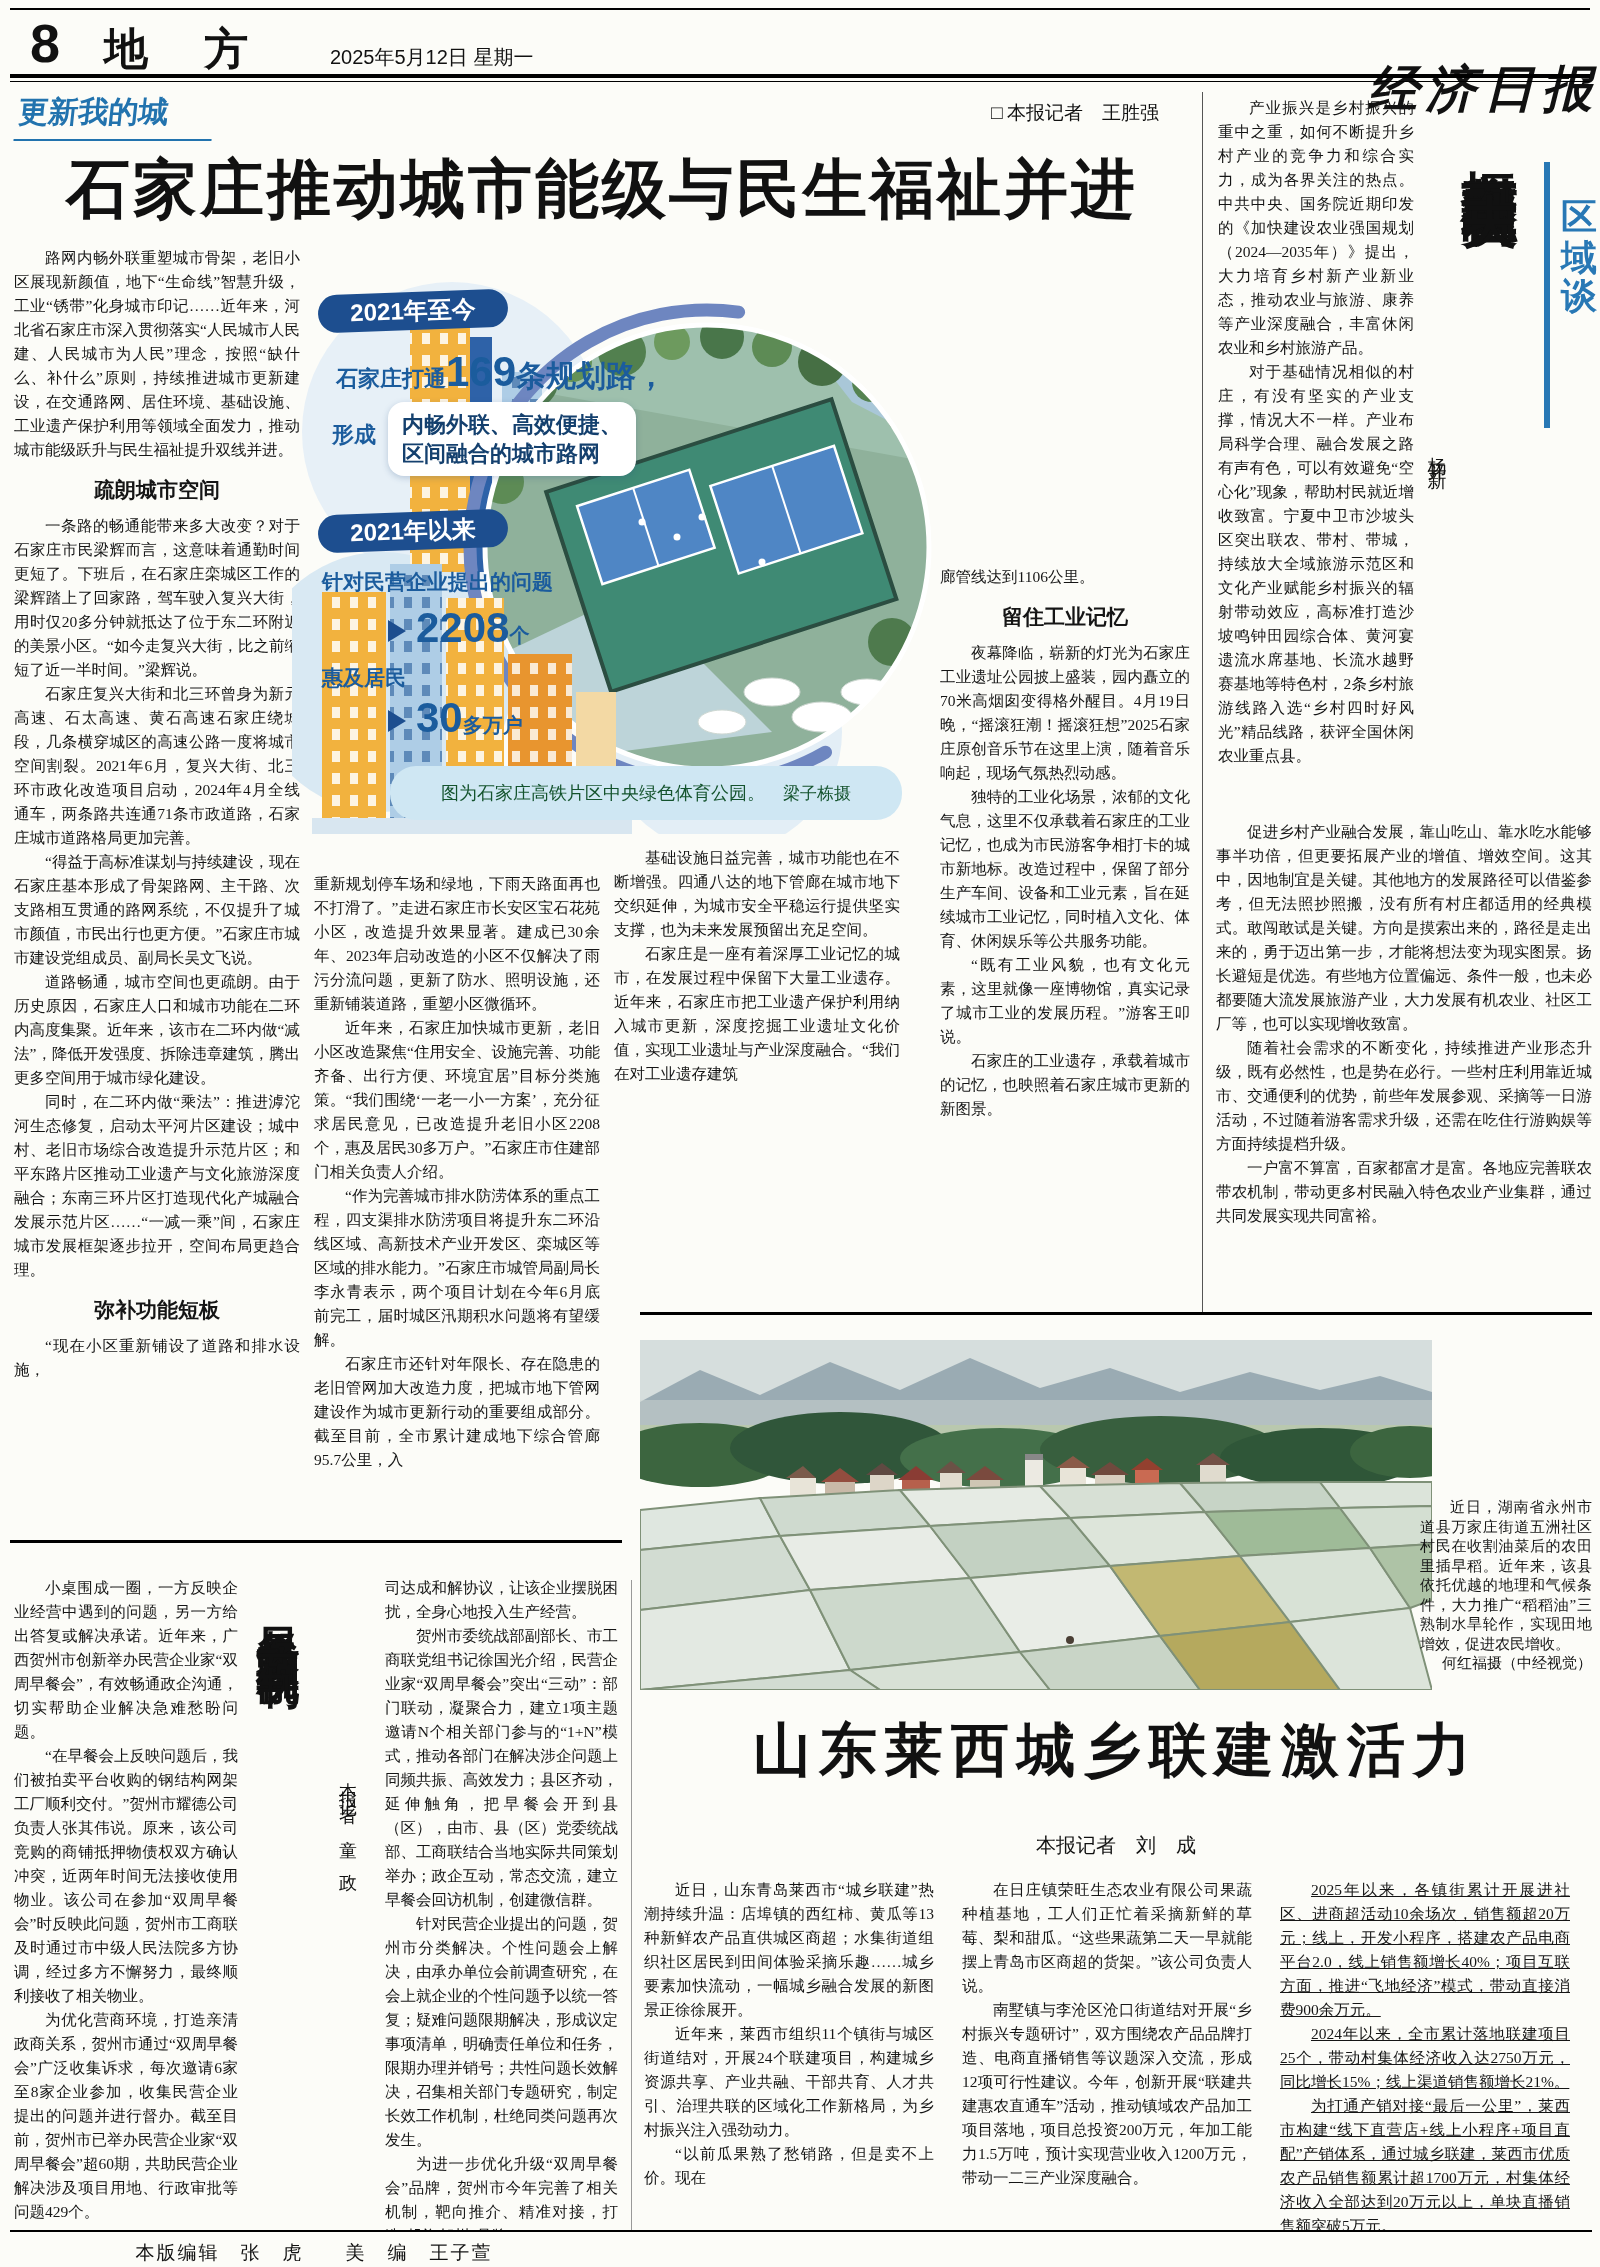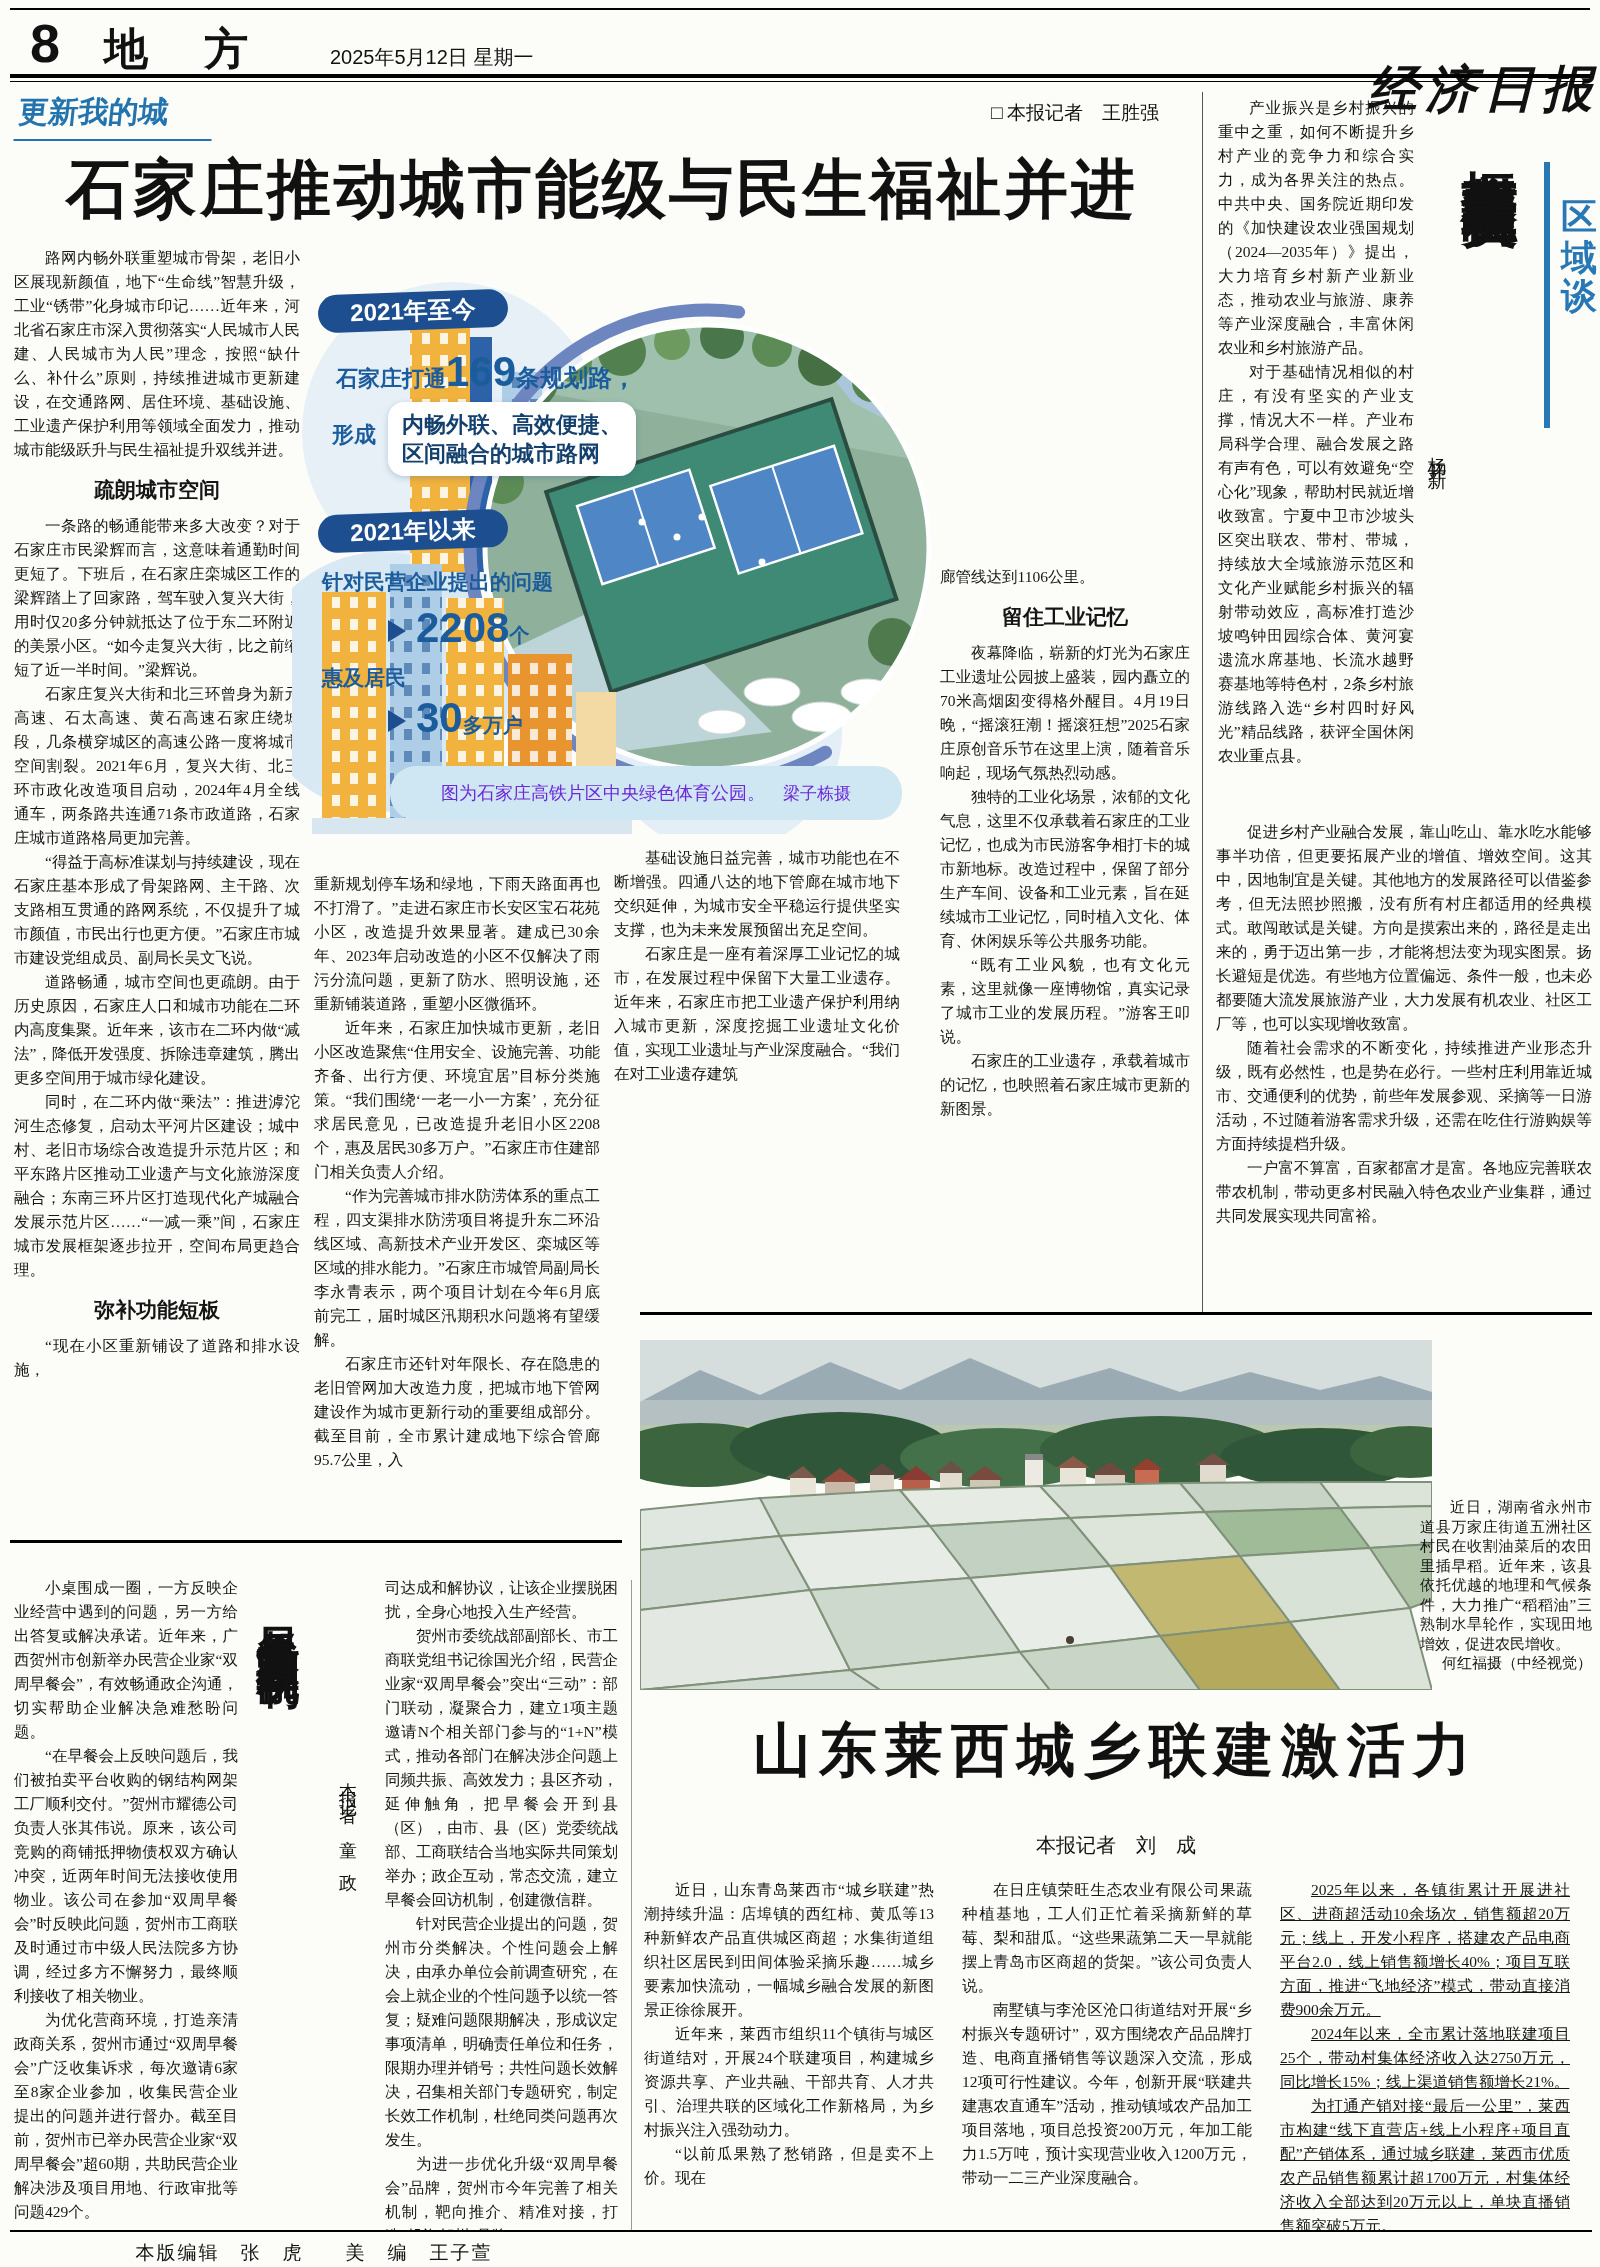--- a/index.html
+++ b/index.html
@@ -28,21 +28,21 @@
   .colsub{font-family:"Liberation Sans",sans-serif;font-weight:700;font-size:21px;text-align:center;text-indent:0;margin:16px 0 12px;}
   
   .info-pill{position:absolute;background:#1d4e8f;color:#fff;border-radius:22px;
              font-family:"Liberation Sans",sans-serif;font-weight:700;font-size:24px;
              text-align:center;line-height:38px;transform:rotate(-2deg);}
   .info-blue{color:#1b5c9d;font-family:"Liberation Sans",sans-serif;font-weight:700;}
   .bignum{font-size:42px;font-weight:900;margin-top:48px;}
   .whitebox{position:absolute;background:#fff;border-radius:16px;box-shadow:0 2px 6px rgba(40,80,130,.25);
             padding:8px 14px;font-family:"Liberation Sans",sans-serif;font-weight:900;color:#14406e;font-size:22px;line-height:29px;white-space:nowrap;}
   .tri{display:inline-block;width:0;height:0;border-left:18px solid #1d4e8f;border-top:11px solid transparent;border-bottom:11px solid transparent;margin-right:10px;}
-  .capbox{position:absolute;background:#cfe7f3;border-radius:26px;font-size:18px;color:#6d28d9;
+  .capbox{position:absolute;background:#cfe7f3;border-radius:26px;font-size:18px;color:#14532d;
           display:flex;align-items:center;justify-content:center;gap:18px;}
   
   .vert{writing-mode:vertical-rl;text-orientation:upright;}
   .vtitle{font-family:"Liberation Sans",sans-serif;font-weight:900;}
   .quyu{color:#2878b5;font-family:"Liberation Sans",sans-serif;font-weight:700;font-size:36px;letter-spacing:38px;}
   
   .laixihead{font-family:"Liberation Serif",serif;font-weight:700;font-size:58px;letter-spacing:8px;text-align:center;white-space:nowrap;}
   .caption-side{font-size:15px;line-height:19.5px;text-align:justify;}
   .credit-line{text-align:right;text-indent:0 !important;}
   .footer-ed{font-size:19px;text-align:center;letter-spacing:2px;}
@@ -145,21 +145,21 @@
     <rect x="30" y="330" width="64" height="242" fill="url(#wy)"></rect>
     <rect x="98" y="302" width="52" height="270" fill="url(#wb)"></rect>
     <rect x="154" y="336" width="58" height="236" fill="url(#wy)"></rect>
     <rect x="216" y="392" width="64" height="180" fill="url(#wo)"></rect>
     <rect x="284" y="430" width="40" height="142" fill="#f3d9a4"></rect>
     <rect x="20" y="556" width="320" height="16" fill="#d8e6f0"></rect>
   </svg>
 
   <div class="info-pill" style="left:26px;top:30px;width:190px;height:38px;">2021年至今</div>
   <div class="abs" style="left:44px;top:86px;white-space:nowrap;">
-    <span class="info-blue" style="font-size:22px;">石家庄打通</span><span class="info-blue bignum">169</span><span class="info-blue" style="font-size:24px;">条规划路，</span>
+    <span class="info-blue" style="font-size:22px;">石家庄打通</span><span class="info-blue bignum">169</span><span class="info-blue" style="font-size:30px;">条规划路，</span>
   </div>
   <div class="abs info-blue" style="left:40px;top:158px;font-size:22px;">形成</div>
   <div class="whitebox" style="left:96px;top:140px;">
     <div>内畅外联、高效便捷、</div>
     <div>区间融合的城市路网</div>
   </div>
   <div class="info-pill" style="left:26px;top:250px;width:190px;height:38px;">2021年以来</div>
   <div class="abs info-blue" style="left:30px;top:306px;font-size:21px;">针对民营企业提出的问题</div>
   <div class="abs" style="left:96px;top:342px;white-space:nowrap;">
     <span class="tri"></span><span class="info-blue bignum">2208</span><span class="info-blue" style="font-size:20px;">个</span>

